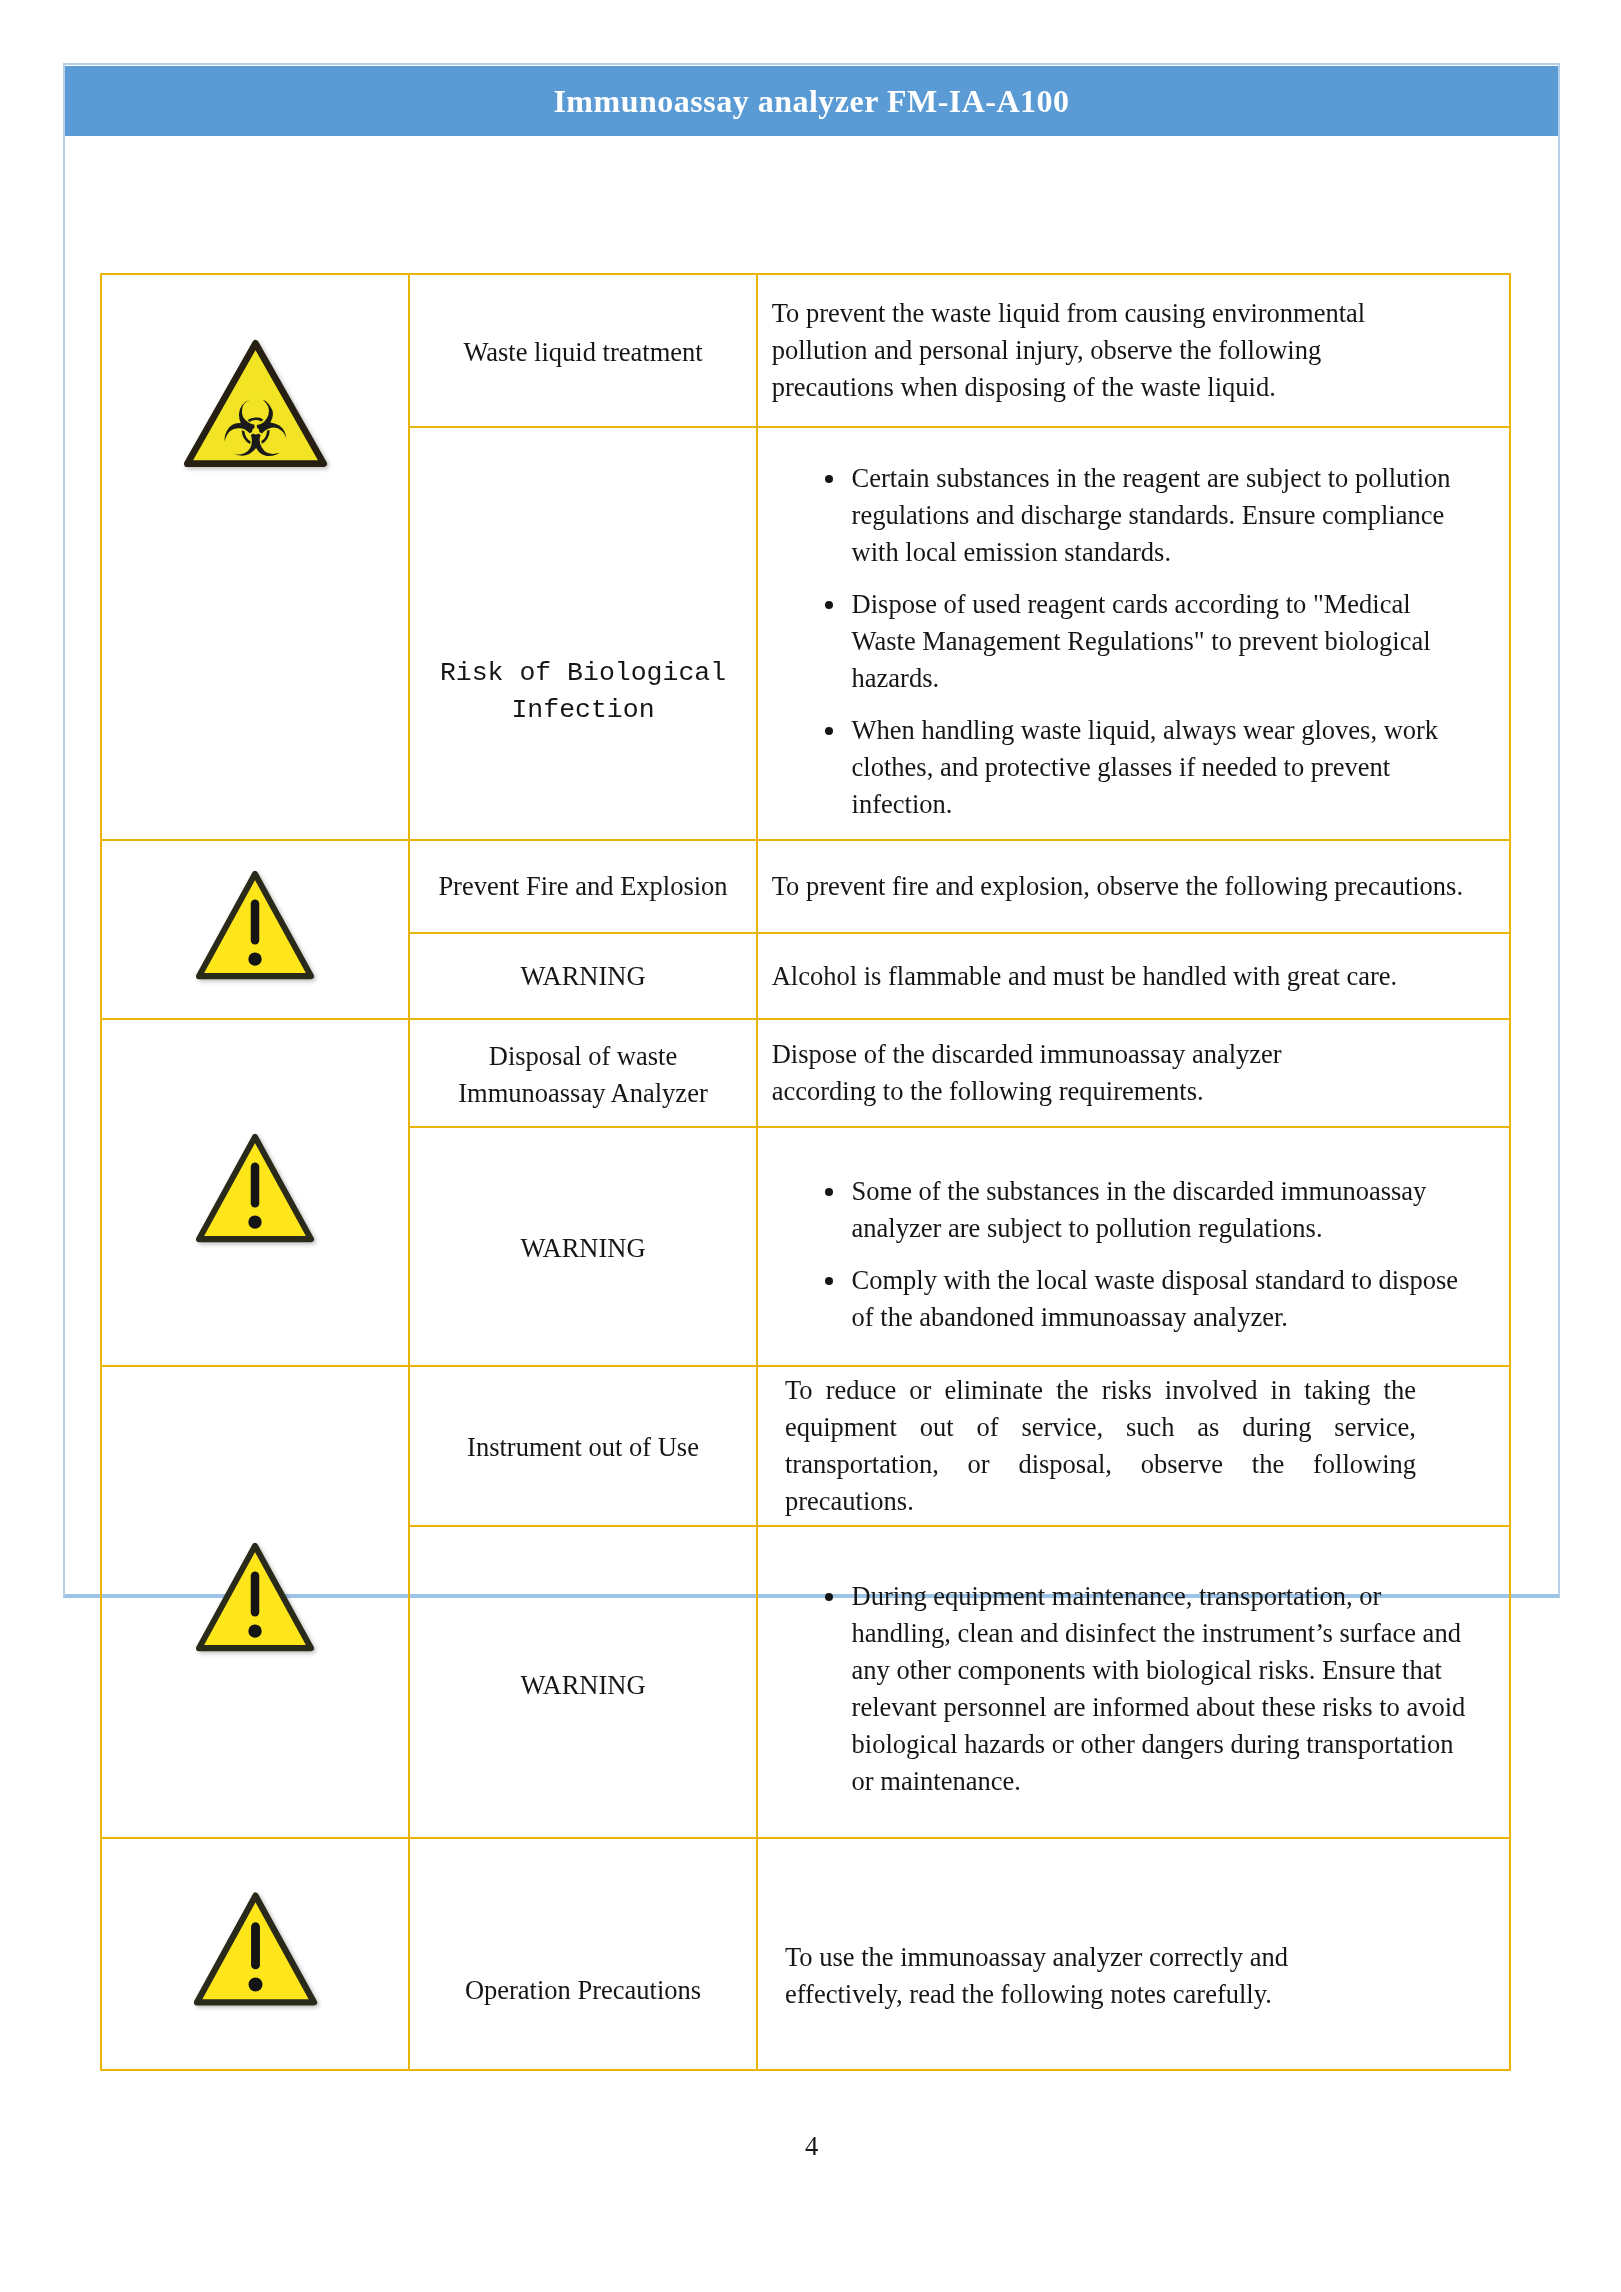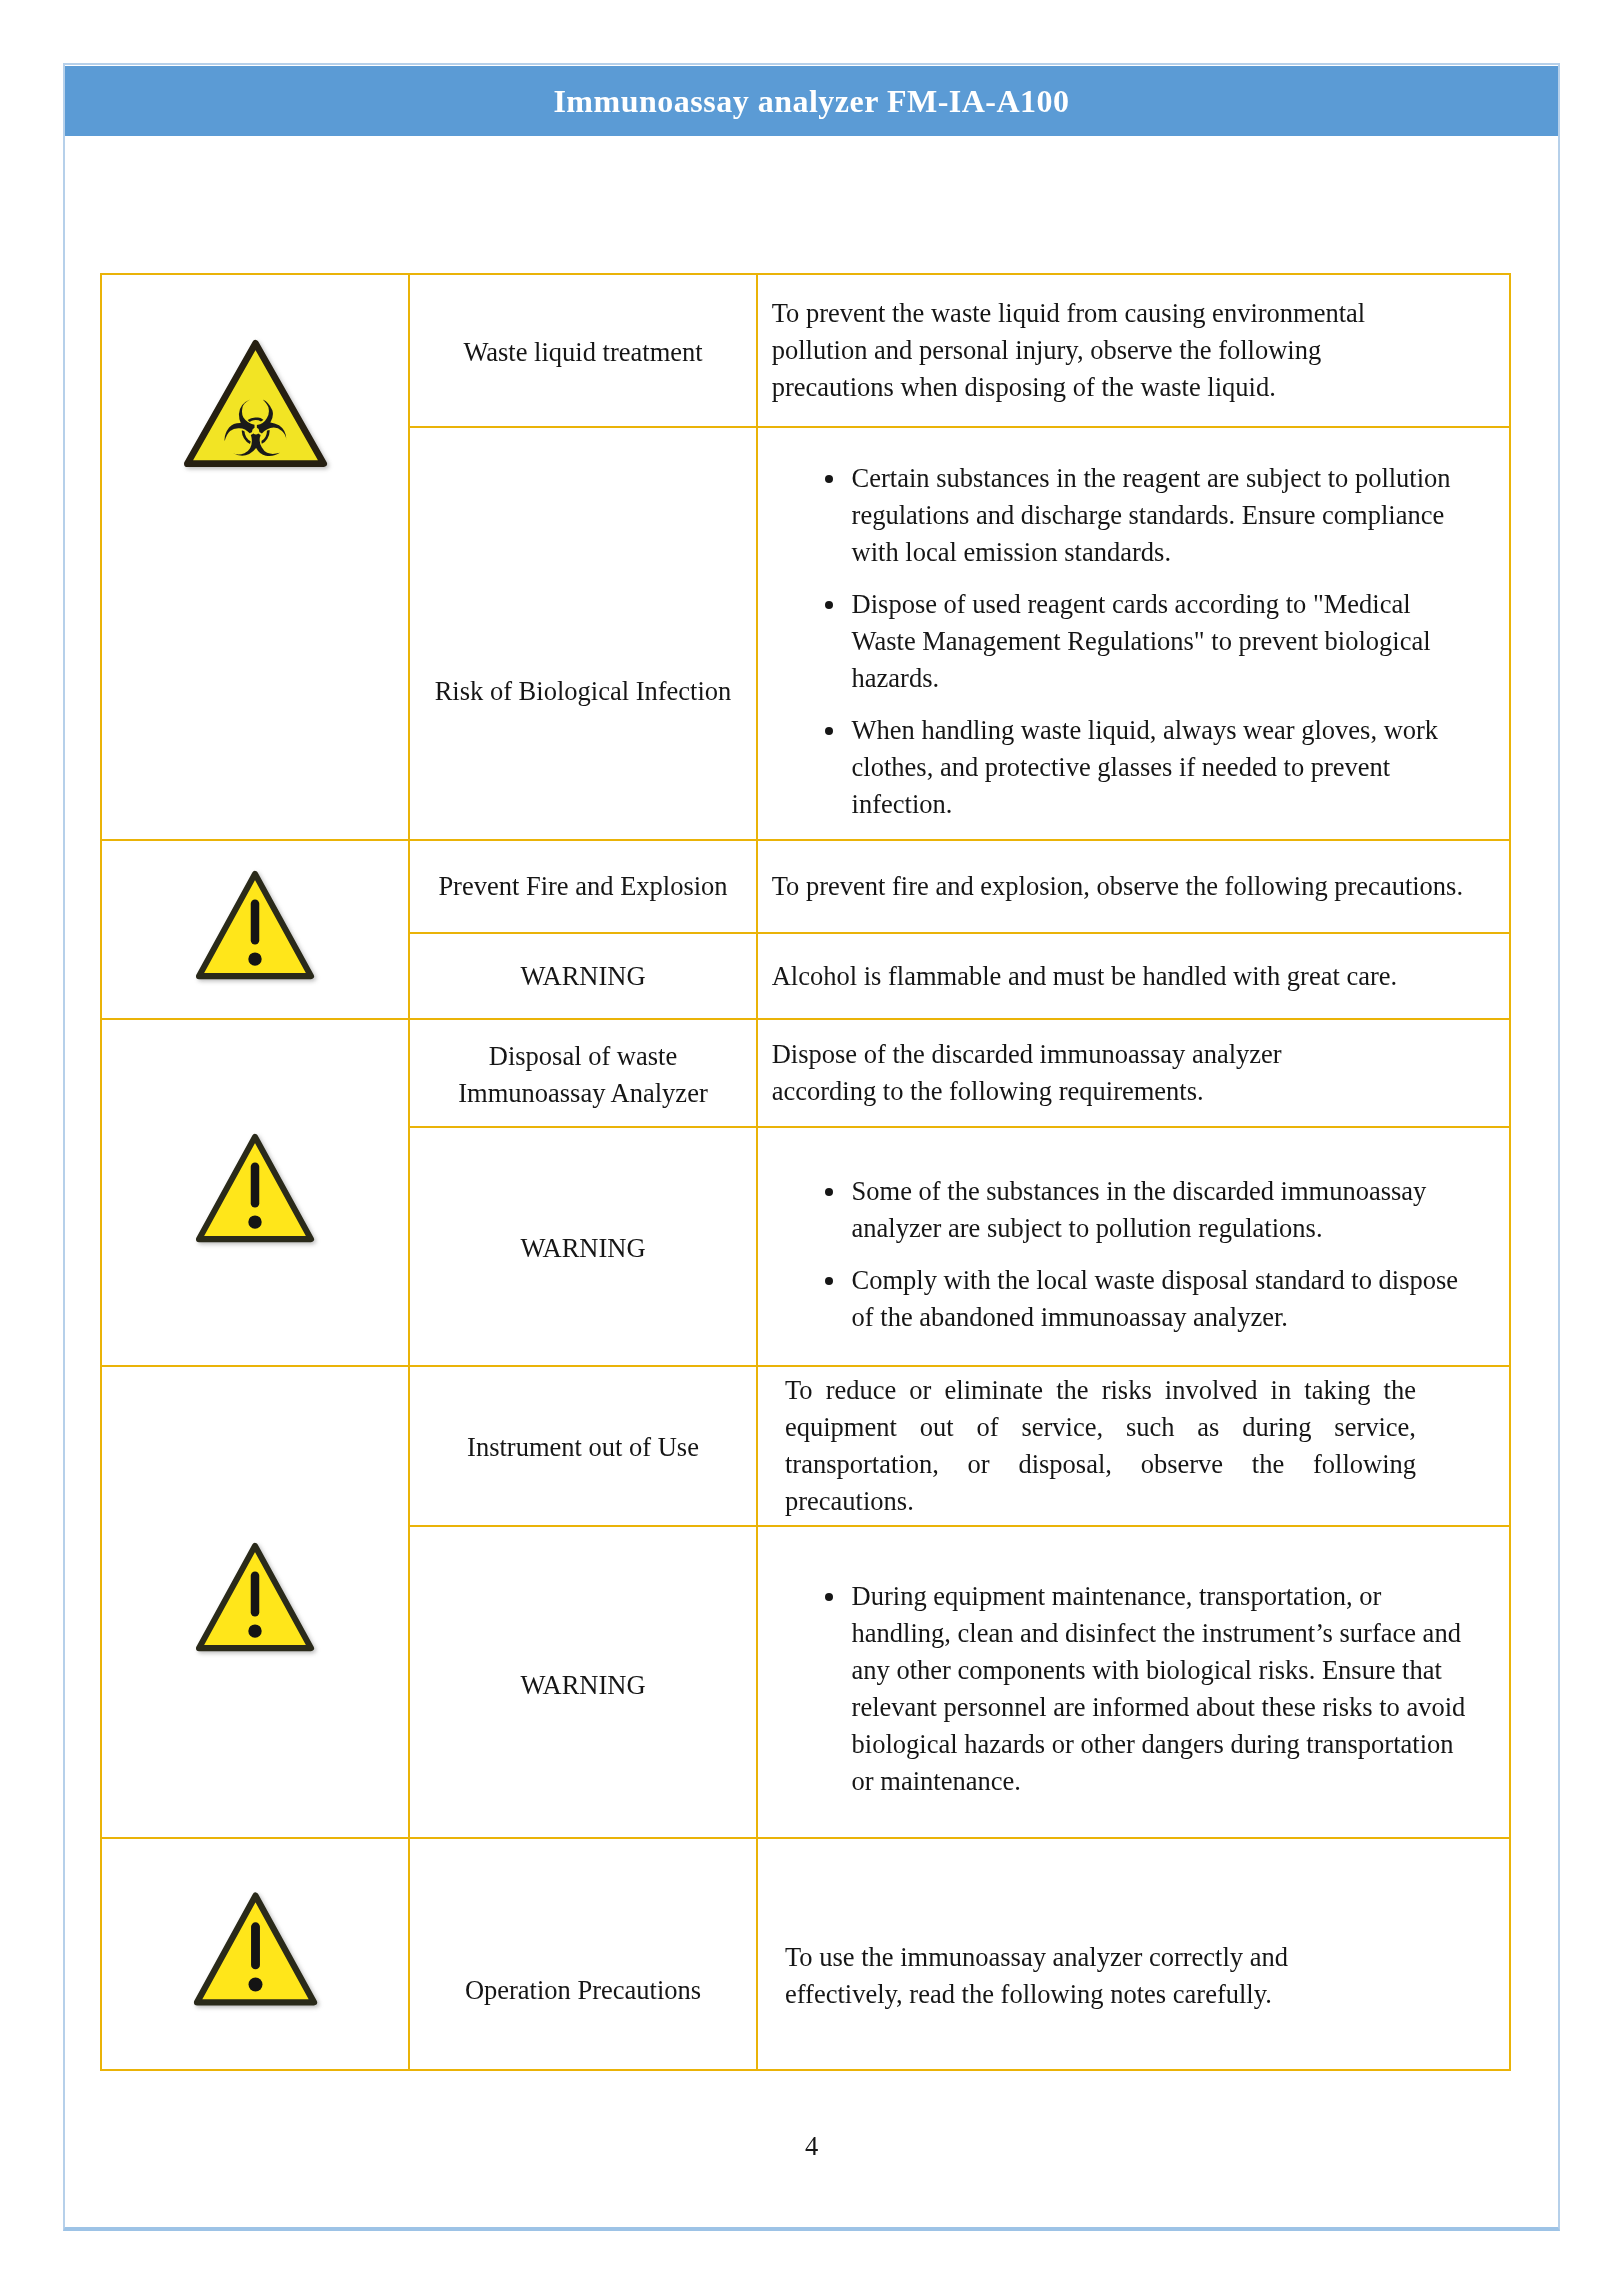--- a/index.html
+++ b/index.html
@@ -4,21 +4,21 @@
 <style>
   * { margin:0; padding:0; box-sizing:border-box; }
   html,body { background:#ffffff; }
   body {
     width:1621px; height:2293px; position:relative;
     font-family:"Liberation Serif","DejaVu Serif",serif;
     color:#161616;
   }
   .page {
     position:absolute; left:63px; top:63px;
-    width:1497px; height:2168px;
+    width:1497px; height:1535px;
     background:#ffffff;
     border:2px solid #b6d0ea;
     border-bottom:4.9px solid #9dc3e6;
   }
   .header-bar {
     position:absolute; left:0; top:1px; right:0; height:70px;
     background:#5b9bd5;
     display:flex; align-items:center; justify-content:center;
   }
   .header-title {
@@ -31,21 +31,21 @@
   .safety-table td {
     border:2px solid #eab308;
     font-size:26.5px; line-height:37px;
     vertical-align:middle;
   }
   .icon-cell { text-align:center; vertical-align:middle; }
   .icon-cell.icon-top { vertical-align:top; padding-top:61px; }
   .icon { filter:drop-shadow(2px 2.9px 2px rgba(60,60,60,0.35)); }
   .label-cell { text-align:center; padding:3.9px 11.8px; }
   .label-top { vertical-align:top; padding-top:7.8px; }
-  .label-pad { vertical-align:top; padding-top:120px; }
+  .label-pad { vertical-align:top; padding-top:120px;font-family:Liberation Mono, monospace; }
   .label-pad-sm { vertical-align:top; padding-top:77px; }
   .content-cell { vertical-align:top; padding:4.9px 29px 4.9px 13.7px; }
   .justify { text-align:justify; }
   .pad-r-lg  { }
   .pad-r-md  { padding-right:93px; }
   .pad-r-xl  { padding-right:129px; }
   .indent-l  { padding-left:27px; }
   .pad-t     { padding-top:49px; }
   .pad-r-xxl { padding-right:167px;margin-top:32px; }
   ul.bullets { margin:2px 0 0 0; padding-left:76px; list-style:disc outside; }

